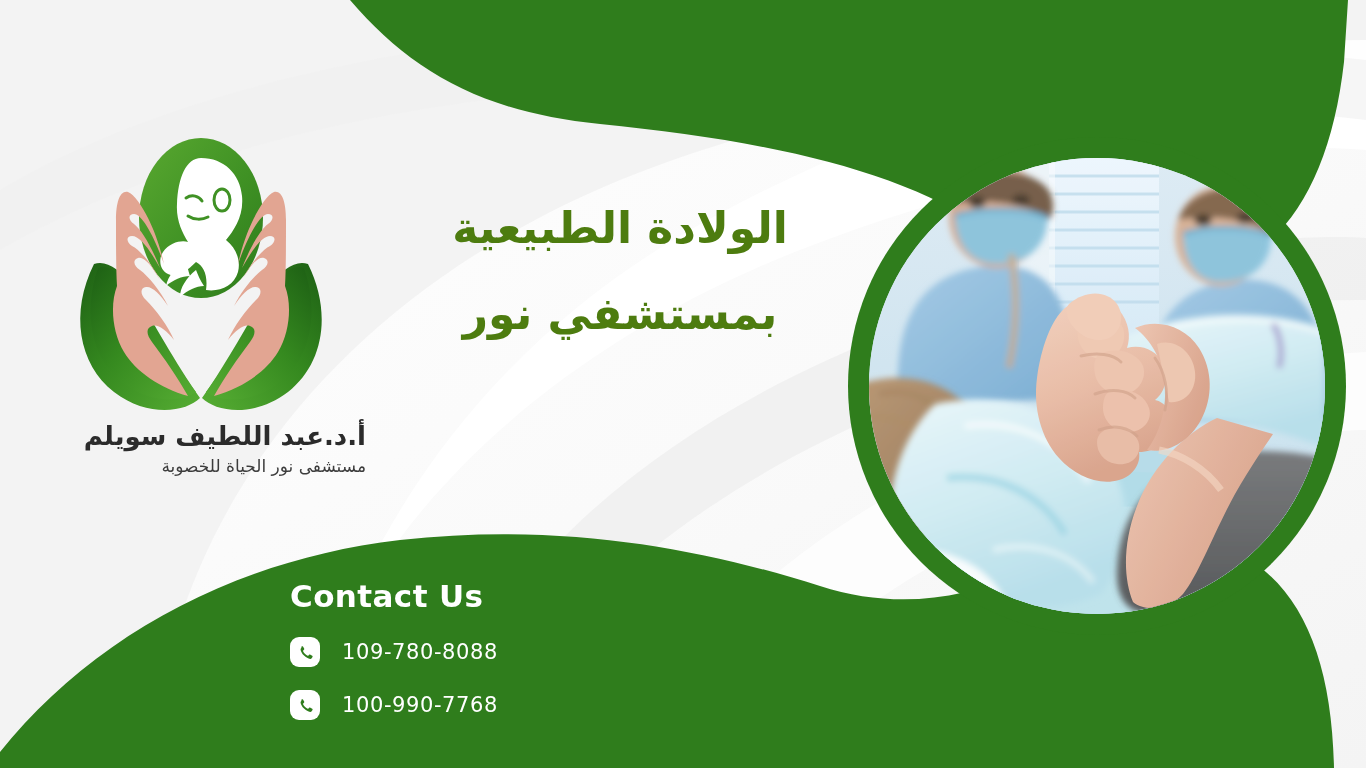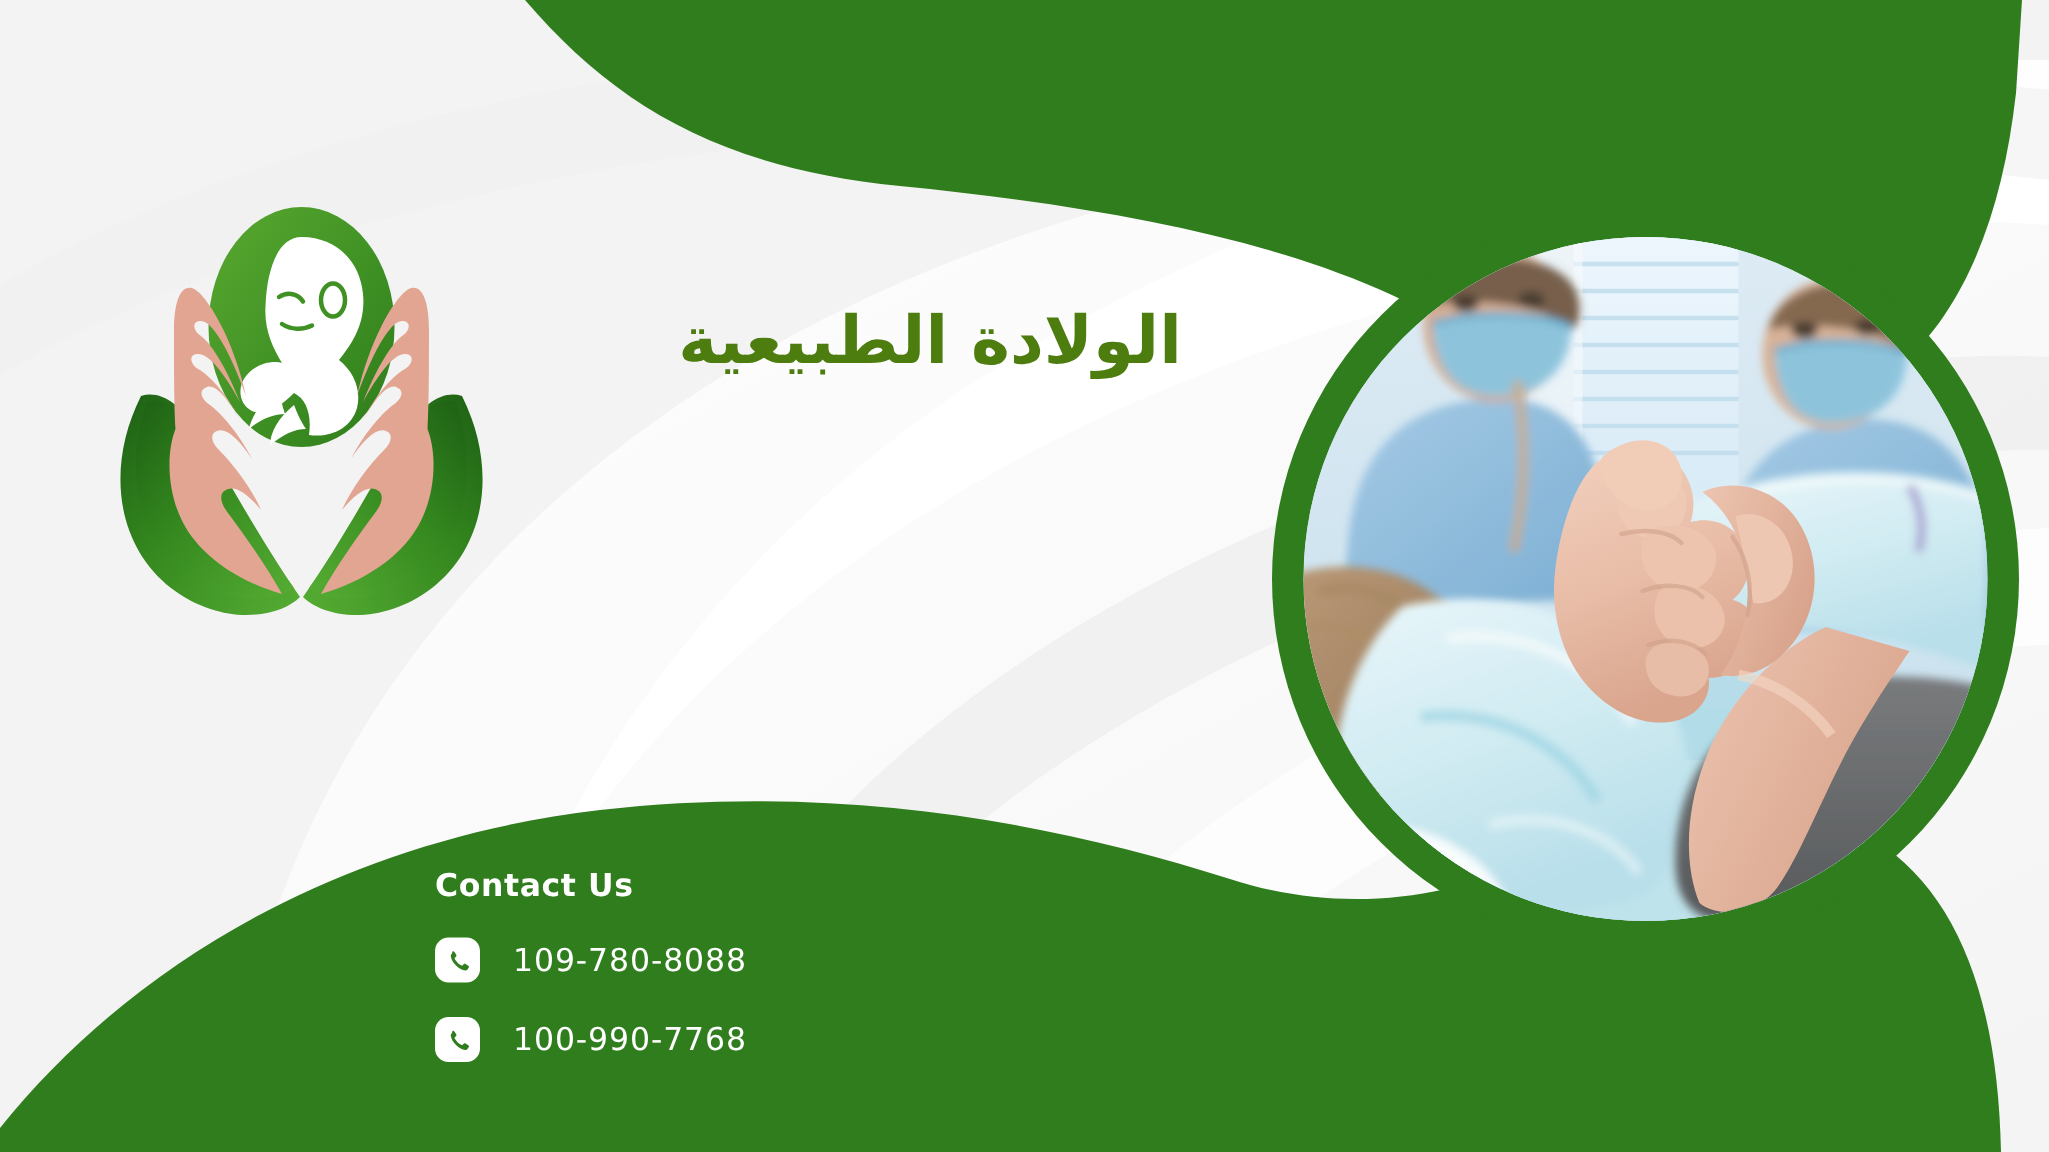--- a/index.html
+++ b/index.html
@@ -47,21 +47,21 @@
     color:#4d7c0f;
     font-weight:700;
     font-size:44px;
     line-height:1.95;
   }
   #headline .hl-line{ display:block; white-space:nowrap; }
 
   
   #contact-block{ position:absolute; left:290px; top:578px; width:420px; }
   #contact-title{
-    color:#ffffff; font-size:21px; font-weight:700;
+    color:#ffffff; font-size:31px; font-weight:700;
     letter-spacing:.4px; font-family:"DejaVu Sans", sans-serif;
   }
   .contact-row{
     display:flex; align-items:center; gap:22px; margin-top:23px;
   }
   .phone-badge{
     width:30px; height:30px; border-radius:9px; background:#ffffff;
     display:flex; align-items:center; justify-content:center; flex:0 0 auto;
   }
   .phone-badge svg{ width:17px; height:17px; display:block; }
@@ -235,24 +235,29 @@
                  C 214 128 224 110 232 104
                  C 238 100 238 94 232 94
                  C 224 94 212 116 202 144
                  C 206 126 212 110 218 98
                  C 224 86 232 74 238 72
                  C 246 70 250 82 250 100
                  C 250 124 250 150 249 166 Z" fill="#e2a592"></path>
       </g>
     </svg>
 
+    <div id="logo-text">
+      <div id="logo-name">أ.د.عبد اللطيف سويلم</div>
+      <div id="logo-sub">مستشفى نور الحياة للخصوبة</div>
+    </div>
   </div>
 
   <div id="headline">
     <span class="hl-line">الولادة الطبيعية</span>
+    <span class="hl-line">بمستشفي نور</span>
   </div>
 
   <div id="contact-block">
     <div id="contact-title">Contact Us</div>
 
     <div class="contact-row">
       <span class="phone-badge">
         <svg viewBox="0 0 24 24" aria-hidden="true">
           <path d="M6.6 3.3c.6-.4 1.4-.2 1.8.4l1.7 2.7c.4.6.2 1.3-.3 1.8l-1 .9c-.3.3-.4.7-.2 1.1.6 1.3 1.7 2.7 2.9 3.8 1.1 1.1 2.4 2 3.6 2.5.4.2.8.1 1.1-.2l.9-1c.5-.5 1.2-.6 1.8-.3l2.6 1.6c.6.4.8 1.2.4 1.8l-1.2 1.8c-.5.7-1.3 1.1-2.1 1-2.8-.3-6-2.1-8.7-4.8C7.2 13.7 5.3 10.5 5 7.7c-.1-.8.3-1.7 1-2.2l.6-2.2z" fill="#2f7d1c"></path>
         </svg>

